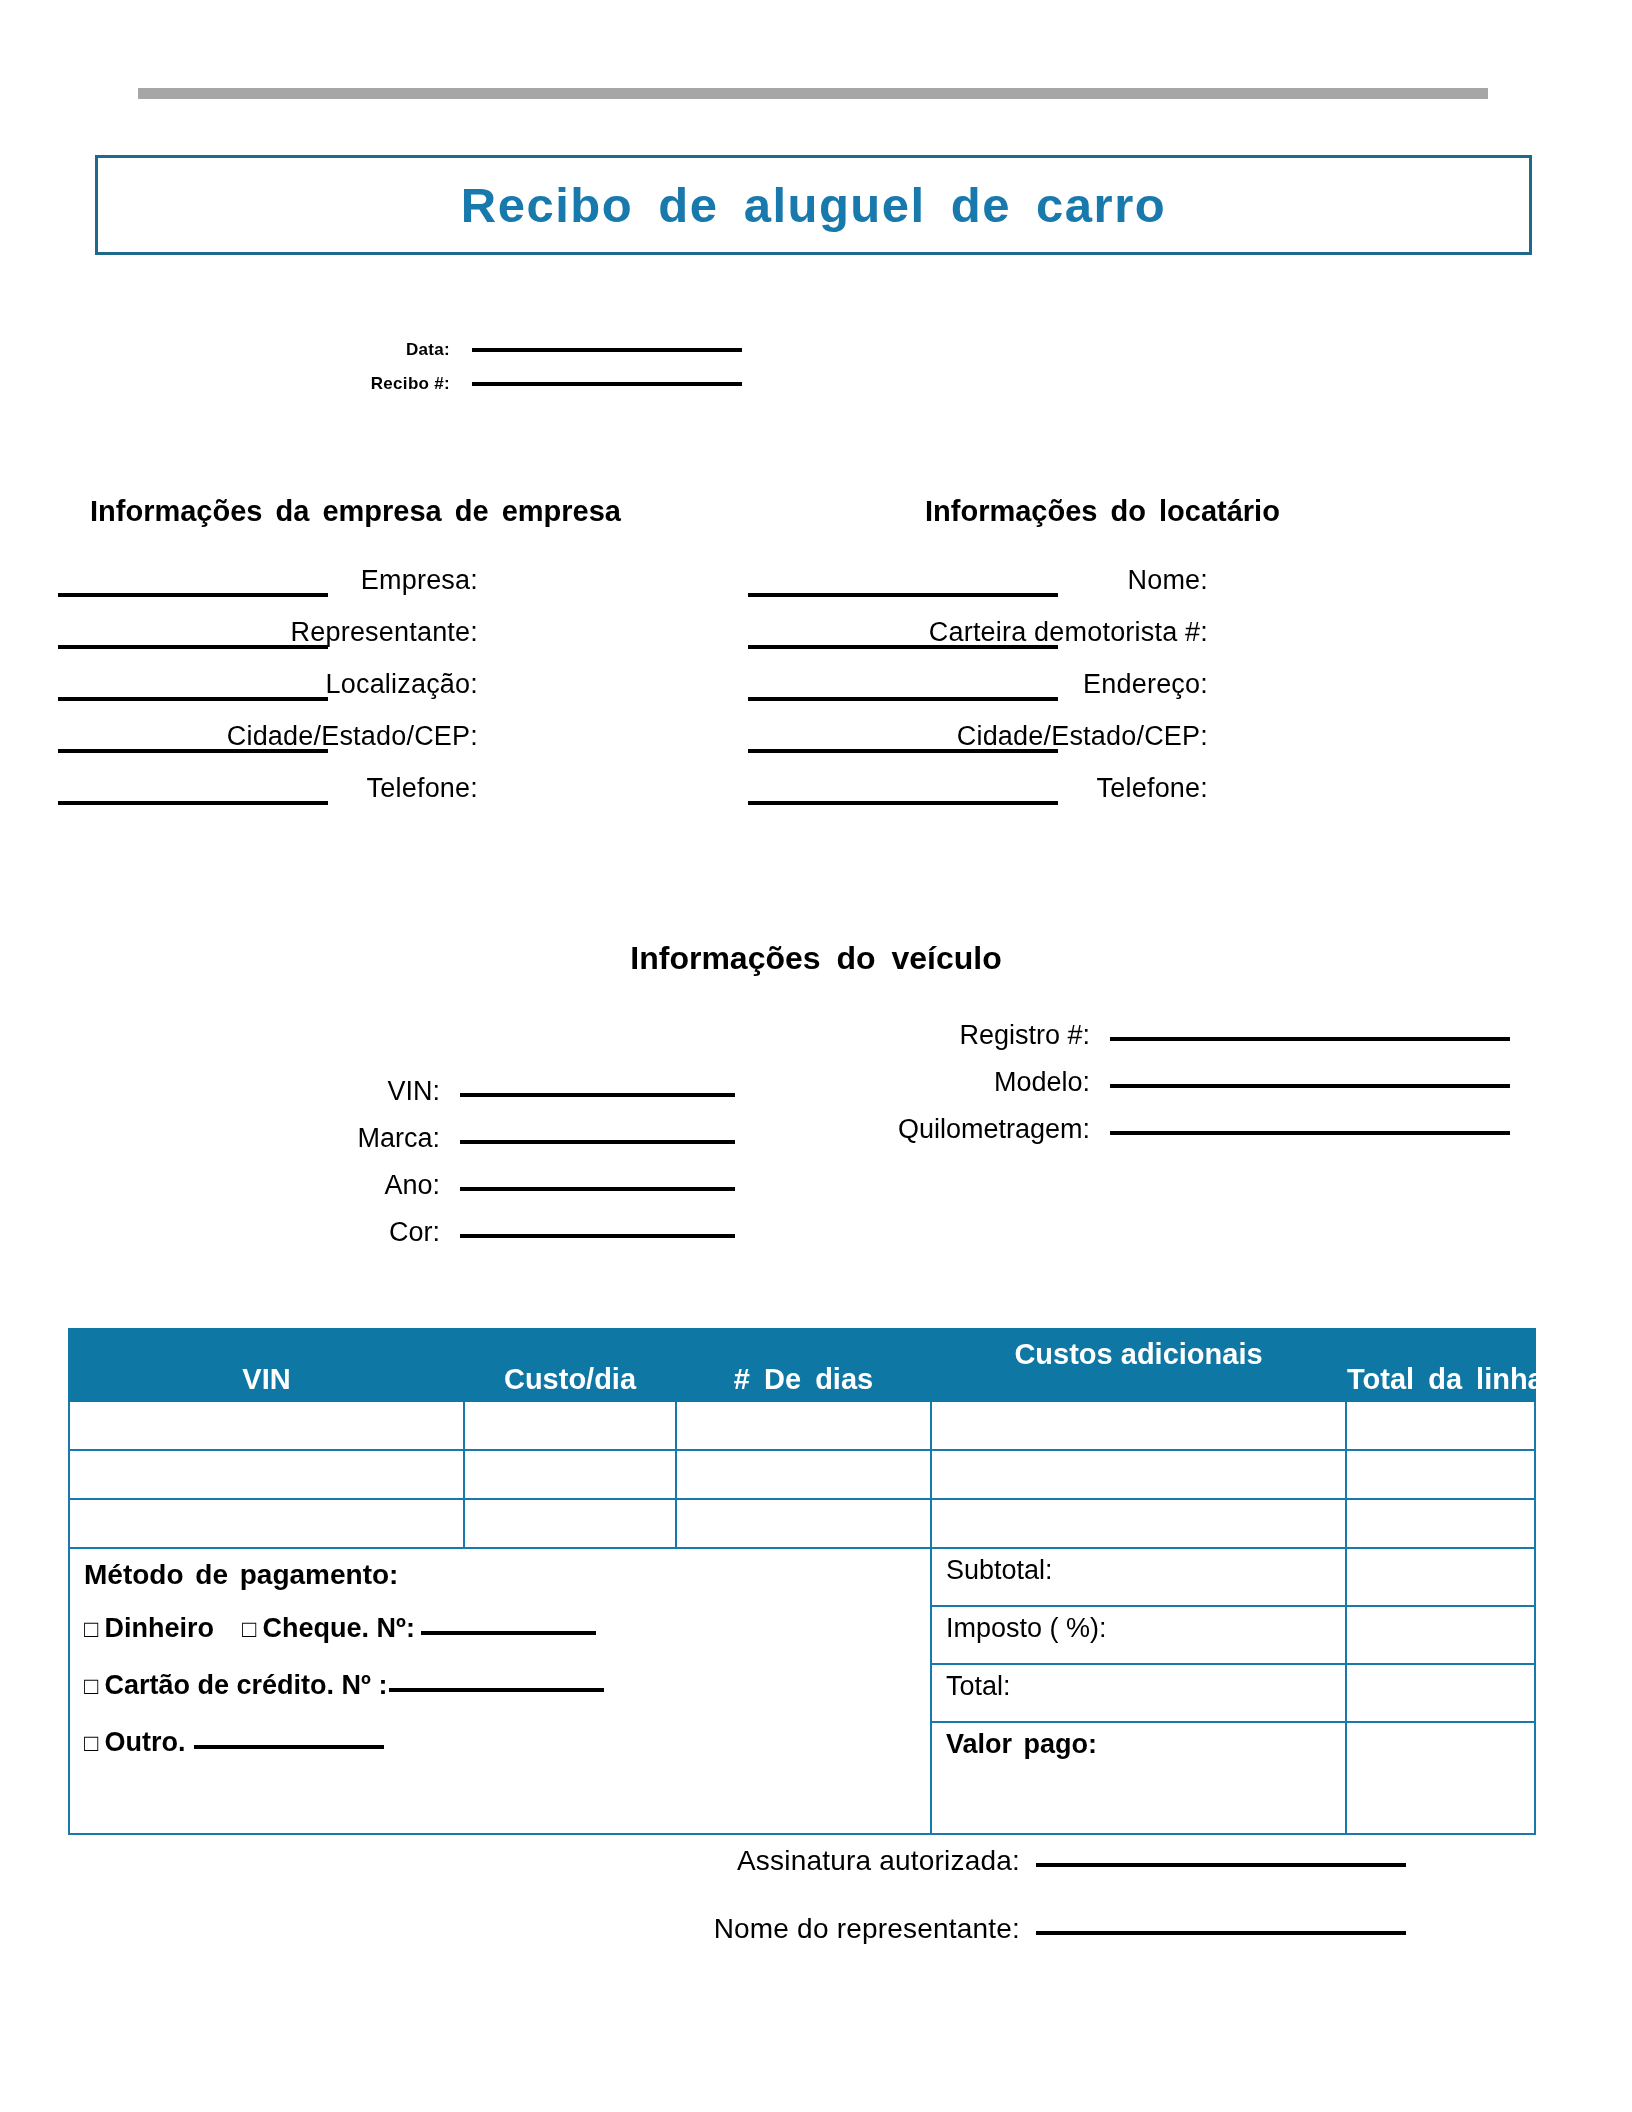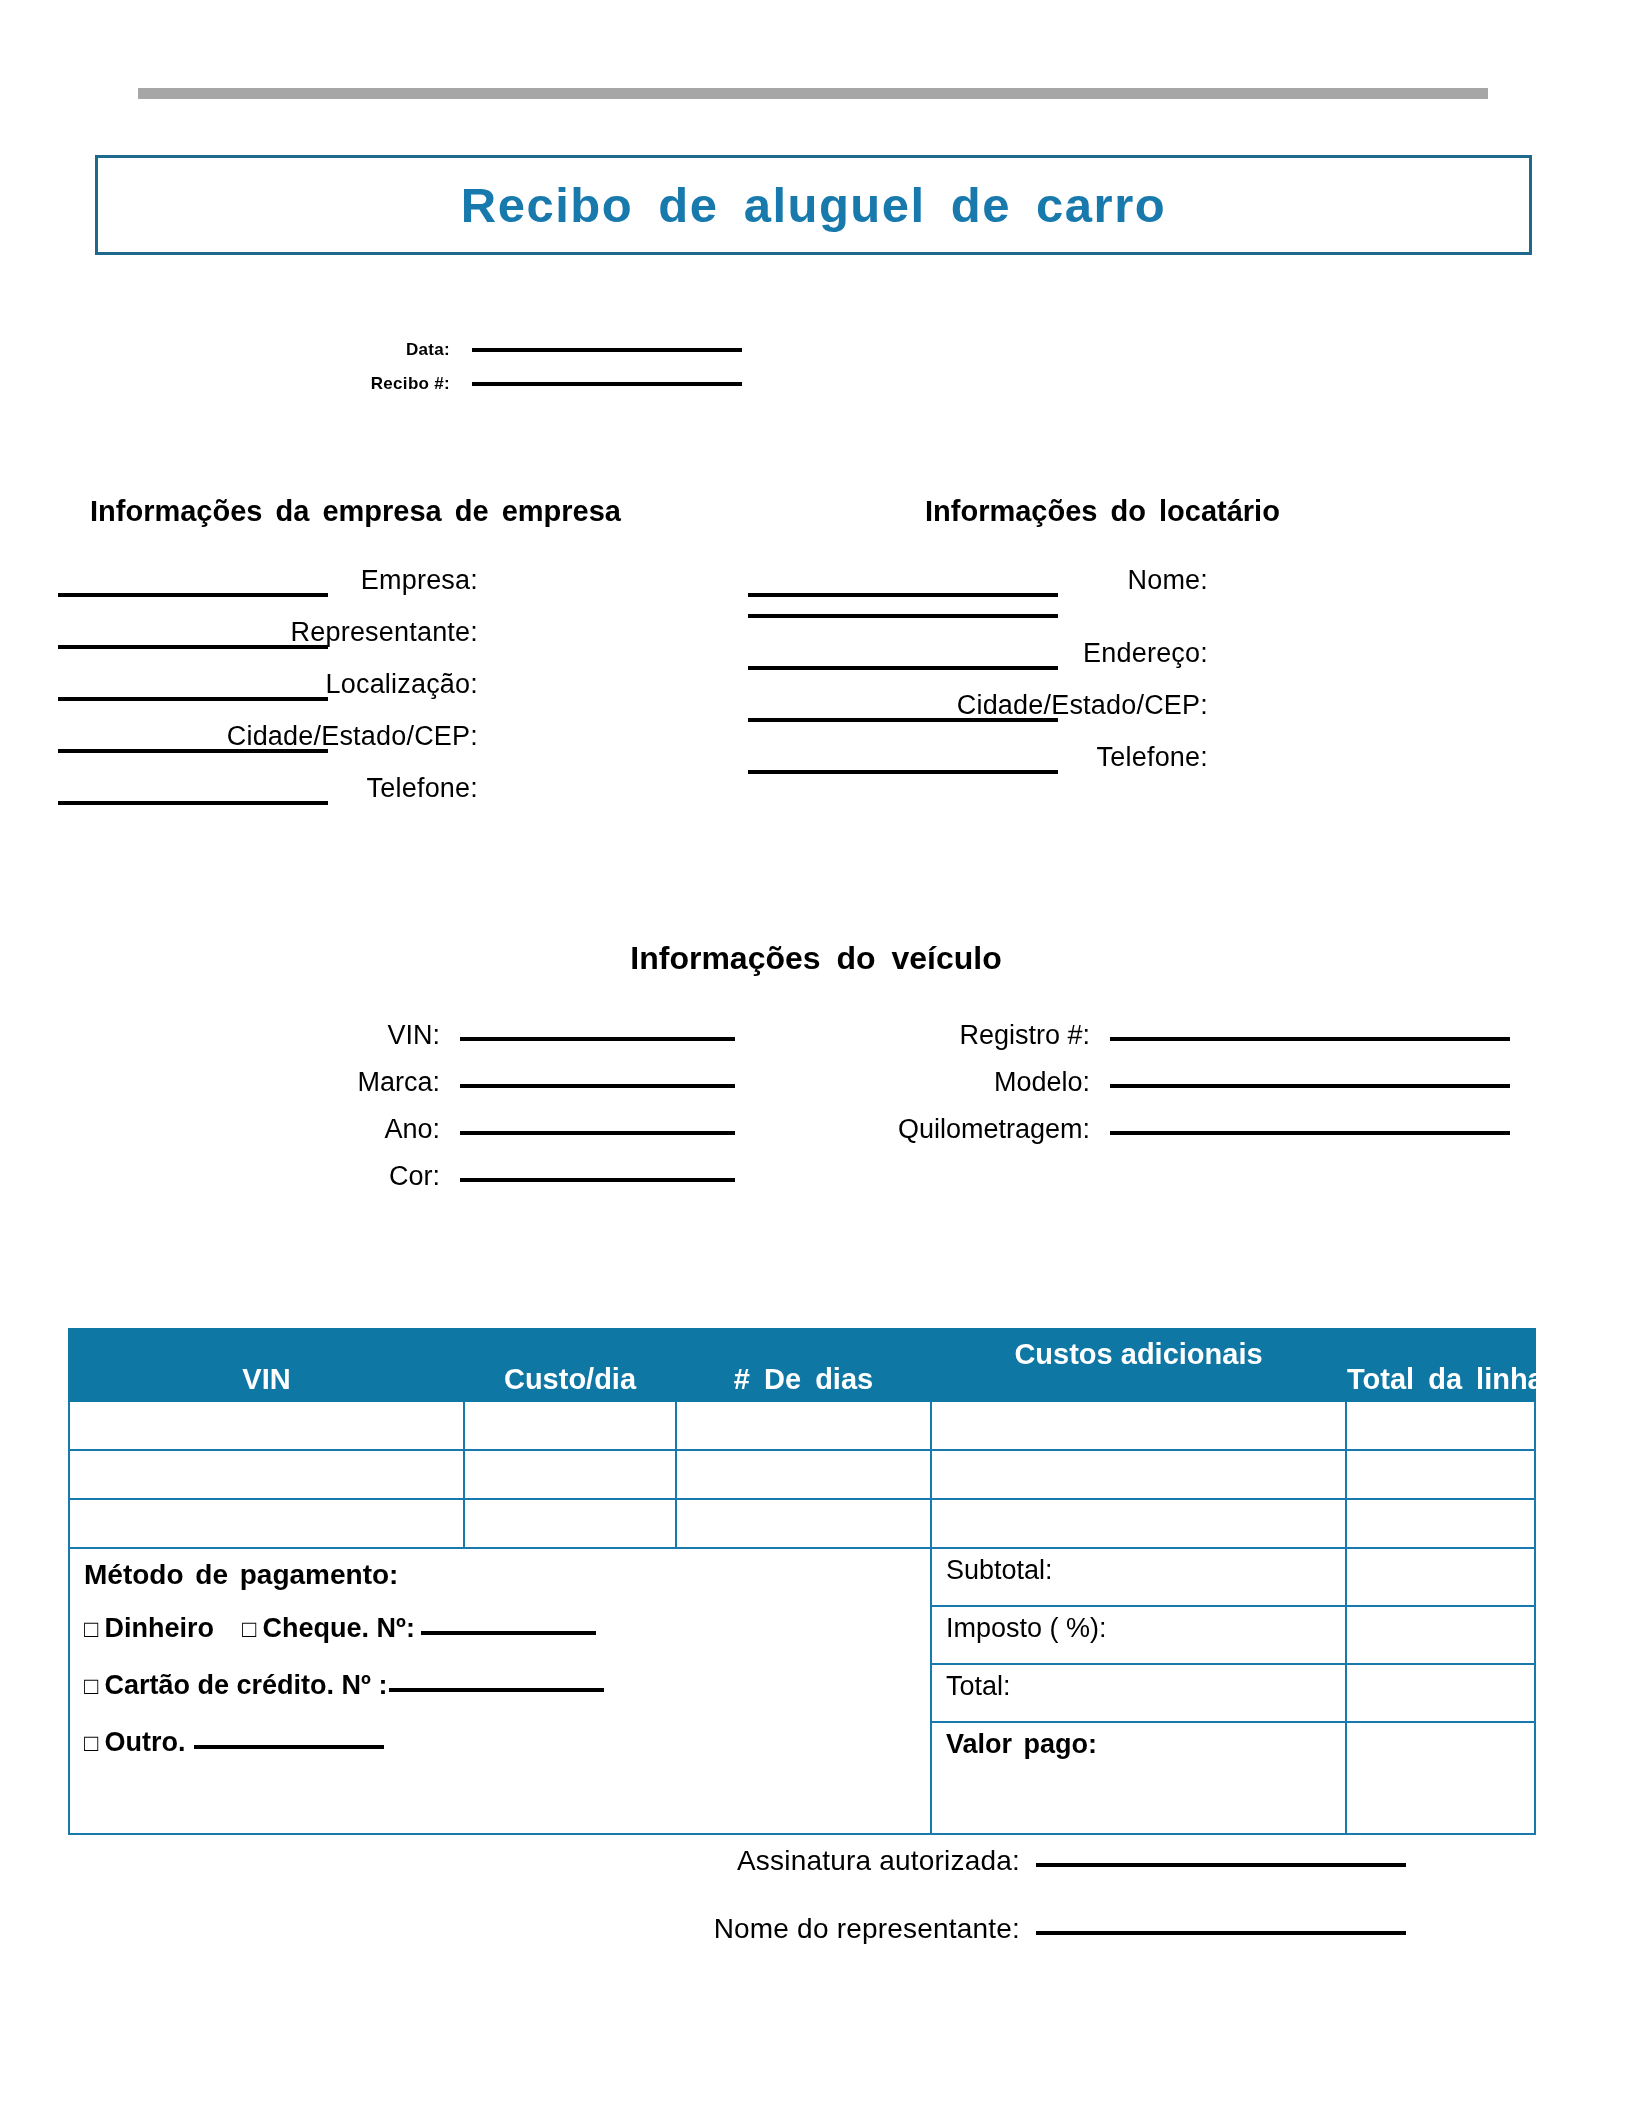--- a/index.html
+++ b/index.html
@@ -133,21 +133,21 @@
   }
   .col-company .lbl { width: 420px; }
   .col-renter  .lbl { width: 460px; }
   .col-company .blank { width: 270px; margin-left: 18px; }
   .col-renter  .blank { width: 310px; margin-left: 18px; }
 
   
   .veh-left {
     position: absolute;
     left: 150px;
-    top: 1020px;
+    top: 1076px;
     width: 610px;
   }
   .veh-right {
     position: absolute;
     left: 720px;
     top: 1020px;
     width: 800px;
   }
   .veh-left .row, .veh-right .row { margin-bottom: 16px; }
   .veh-left .lbl, .veh-right .lbl {
@@ -297,20 +297,21 @@
       <span class="blank"></span>
     </div>
   </div>
 
   <div class="col-renter">
     <div class="row">
       <span class="lbl">Nome:</span>
       <span class="blank"></span>
     </div>
     <div class="row">
+      <span class="lbl">Carteira demotorista #:</span>
       <span class="blank"></span>
     </div>
     <div class="row">
       <span class="lbl">Endereço:</span>
       <span class="blank"></span>
     </div>
     <div class="row">
       <span class="lbl">Cidade/Estado/CEP:</span>
       <span class="blank"></span>
     </div>

